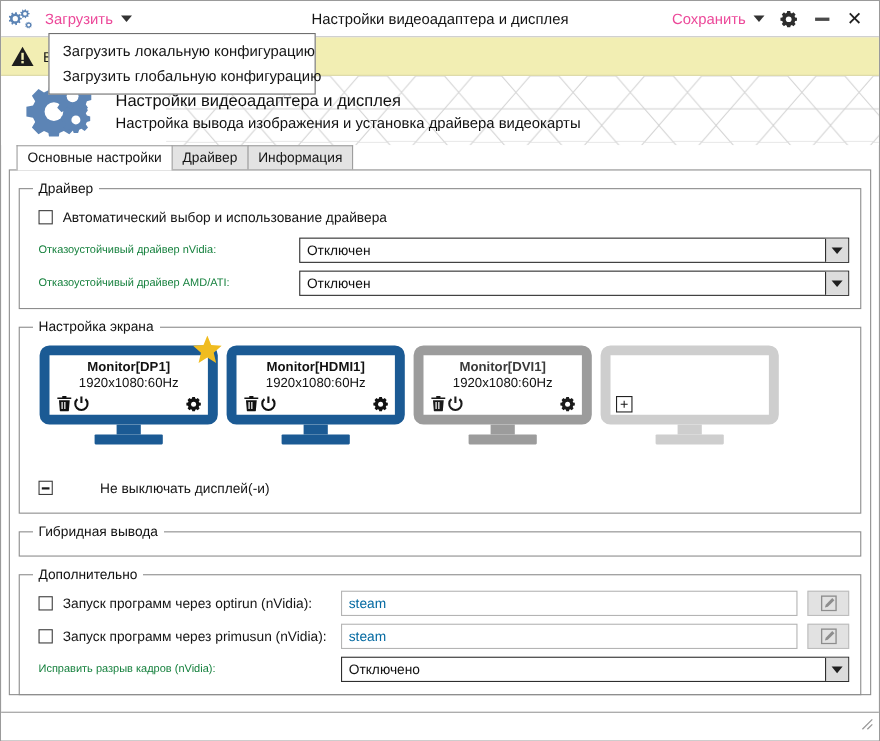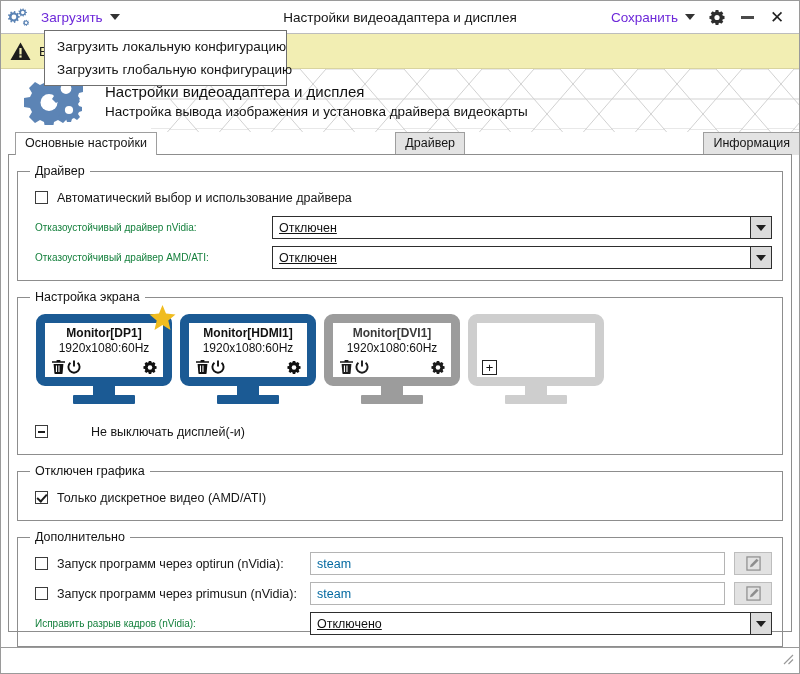--- a/index.html
+++ b/index.html
@@ -29,21 +29,21 @@
   .tb-appicon {
     width: 34px; height: 33px;
     display: flex; align-items: center; justify-content: center;
     color: #5c84b5;
   }
   .tb-menu {
     display: flex; align-items: center; gap: 7px;
     padding: 0 6px;
     height: 27px;
     font-size: 13.5px;
-    color: #6d28d9;
+    color: #ec4899;
     cursor: default;
   }
   .caret-down {
     width: 0; height: 0;
     border-left: 5px solid transparent;
     border-right: 5px solid transparent;
     border-top: 6px solid #333;
   }
   .tb-title {
     position: absolute;
@@ -131,21 +131,20 @@
   .banner-title { font-size: 15px; color: #111; }
   .banner-sub { font-size: 13.5px; color: #111; }
 
   
   .tabstrip {
     position: relative;
     display: flex;
     padding-left: 14px;
     height: 23px;
     align-items: flex-end;
-    justify-content: space-between;
   }
   .tab {
     font-size: 12.5px;
     padding: 3px 9px 4px 9px;
     border: 1px solid #9e9e9e;
     border-bottom: none;
     background: #e3e3e3;
     color: #151515;
     margin-right: -1px;
     cursor: default;
@@ -228,21 +227,20 @@
     border: 1px solid #2e2e2e;
     background: #ffffff;
     display: flex;
     align-items: center;
     position: relative;
   }
   .combo-val {
     font-size: 12.5px;
     color: #111;
     padding-left: 6px;
-    text-decoration: underline;
   }
   .combo-arrow {
     position: absolute;
     right: 0; top: 0;
     width: 21px; height: 21px;
     background: #dcdcdc;
     border-left: 1px solid #2e2e2e;
     display: flex; align-items: center; justify-content: center;
   }
   .combo-arrow i {
@@ -275,21 +273,21 @@
   }
 
   
   .monitors {
     display: flex;
     gap: 8px;
     padding: 4px 0 2px 8px;
   }
   .mon {
     position: relative;
-    width: 136px;
+    width: 162px;
   }
   .mon-frame {
     border: 9px solid #1b5a94;
     border-radius: 9px;
     height: 72px;
     background: #ffffff;
     padding: 3px 5px 0 5px;
     display: flex;
     flex-direction: column;
   }
@@ -584,32 +582,28 @@
 
         <div class="mon empty">
           <div class="mon-frame">
             <div class="plus-box">+</div>
           </div>
           <div class="mon-neck"></div>
           <div class="mon-base"></div>
         </div>
       </div>
 
-      <div class="row cb-row" style="margin-top:12px;gap:43px;">
+      <div class="row cb-row" style="margin-top:24px;gap:43px;">
         <span class="cb partial"></span>
         <span class="cb-label">Не выключать дисплей(-и)</span>
       </div>
     </fieldset>
 
     <fieldset class="group">
-      <legend>Отключен графика</legend>
-      <div class="row cb-row">
-        <span class="cb checked"></span>
-        <span class="cb-label">Только дискретное видео (AMD/ATI)</span>
-      </div>
+      <legend>Гибридная вывода</legend>
     </fieldset>
 
     <fieldset class="group">
       <legend>Дополнительно</legend>
 
       <div class="row">
         <span class="cb" style="margin-left:7px;"></span>
         <span class="cb-label" style="width:262px;padding-left:9px;">Запуск программ через optirun (nVidia):</span>
         <div class="textinput">
           <span class="ph">steam</span>

